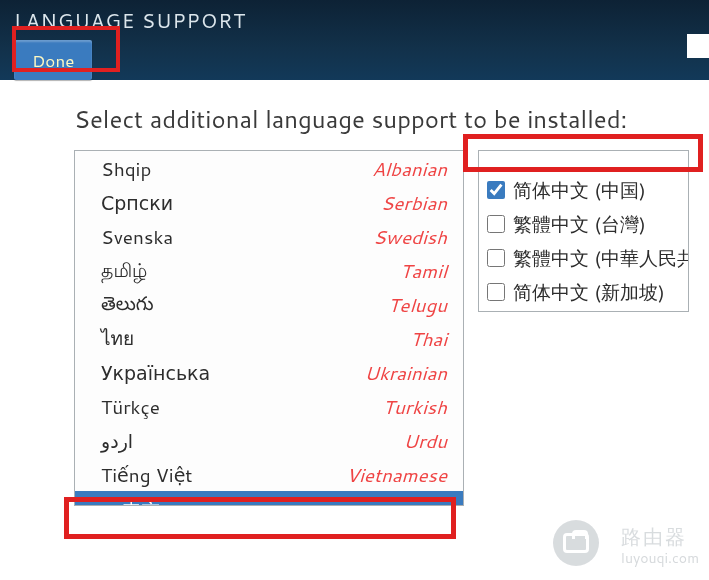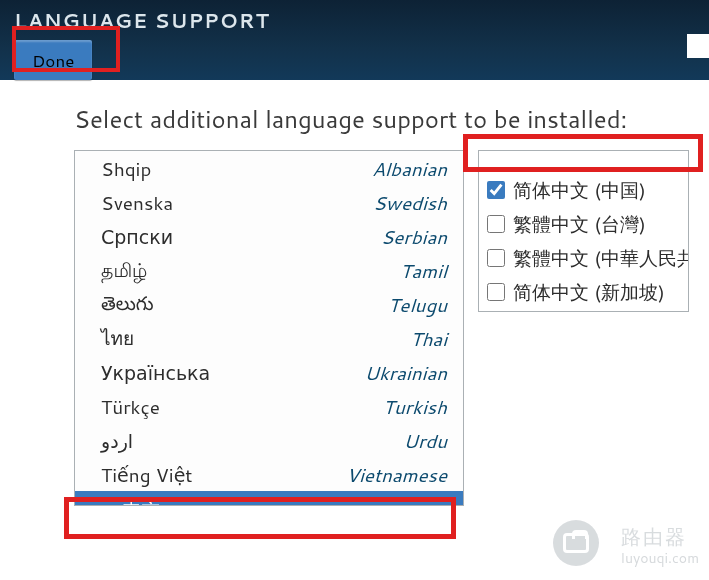--- a/index.html
+++ b/index.html
@@ -9,26 +9,26 @@
   .header {
     height: 80px;
     background: linear-gradient(180deg, #0d2235 0%, #12314a 60%, #123959 100%);
     position: relative;
     padding: 6px 14px;
   }
   .header-title {
     color: #dce6ec;
     font-size: 20px;
     letter-spacing: 1px;
-    font-weight: 700;
+    font-weight: 400;
   }
   .done-btn {
     margin-top: 6px;
     background: #3a7bbf;
-    color: #000000;
+    color: #fef9c3;
     border: none;
     font-size: 17px;
     padding: 8px 18px;
     border-radius: 2px;
     box-shadow: inset 0 2px 2px rgba(255,255,255,.25), 0 1px 1px rgba(0,0,0,.3);
     cursor: pointer;
     font-family: inherit;
   }
   .done-highlight {
     position: absolute;
@@ -70,21 +70,21 @@
     position: relative;
   }
   .lang-row {
     display: flex;
     justify-content: space-between;
     align-items: center;
     padding: 6px 16px 6px 26px;
     font-size: 19px;
     color: #2d2d2d;
   }
-  .lang-row .english { color: #0c4a6e; font-style: italic; }
+  .lang-row .english { color: #ef4444; font-style: italic; }
   .lang-row.selected {
     background: #3a7bbf;
     color: #fff;
   }
   .lang-row.selected .english { color: #e2ecf4; }
   .lang-row.selected .check-icon { color: #fff; margin-right: 8px; font-size: 16px; }
   .lang-row.selected .chevron-icon { color: #fff; margin-left: 8px; font-weight: bold; }
   .lang-row .native-wrap { display: flex; align-items: center; }
   .lang-row .right-wrap { display: flex; align-items: center; }
 
@@ -185,32 +185,32 @@
         <div class="lang-row non-selected">
           <span class="native-wrap">
             <span>Shqip</span>
           </span>
           <span class="right-wrap">
             <span class="english">Albanian</span>
           </span>
         </div>
         <div class="lang-row non-selected">
           <span class="native-wrap">
+            <span>Српски</span>
+          </span>
+          <span class="right-wrap">
+            <span class="english">Serbian</span>
+          </span>
+        </div>
+        <div class="lang-row non-selected">
+          <span class="native-wrap">
             <span>Svenska</span>
           </span>
           <span class="right-wrap">
             <span class="english">Swedish</span>
-          </span>
-        </div>
-        <div class="lang-row non-selected">
-          <span class="native-wrap">
-            <span>Српски</span>
-          </span>
-          <span class="right-wrap">
-            <span class="english">Serbian</span>
           </span>
         </div>
         <div class="lang-row non-selected">
           <span class="native-wrap">
             <span>தமிழ்</span>
           </span>
           <span class="right-wrap">
             <span class="english">Tamil</span>
           </span>
         </div>

